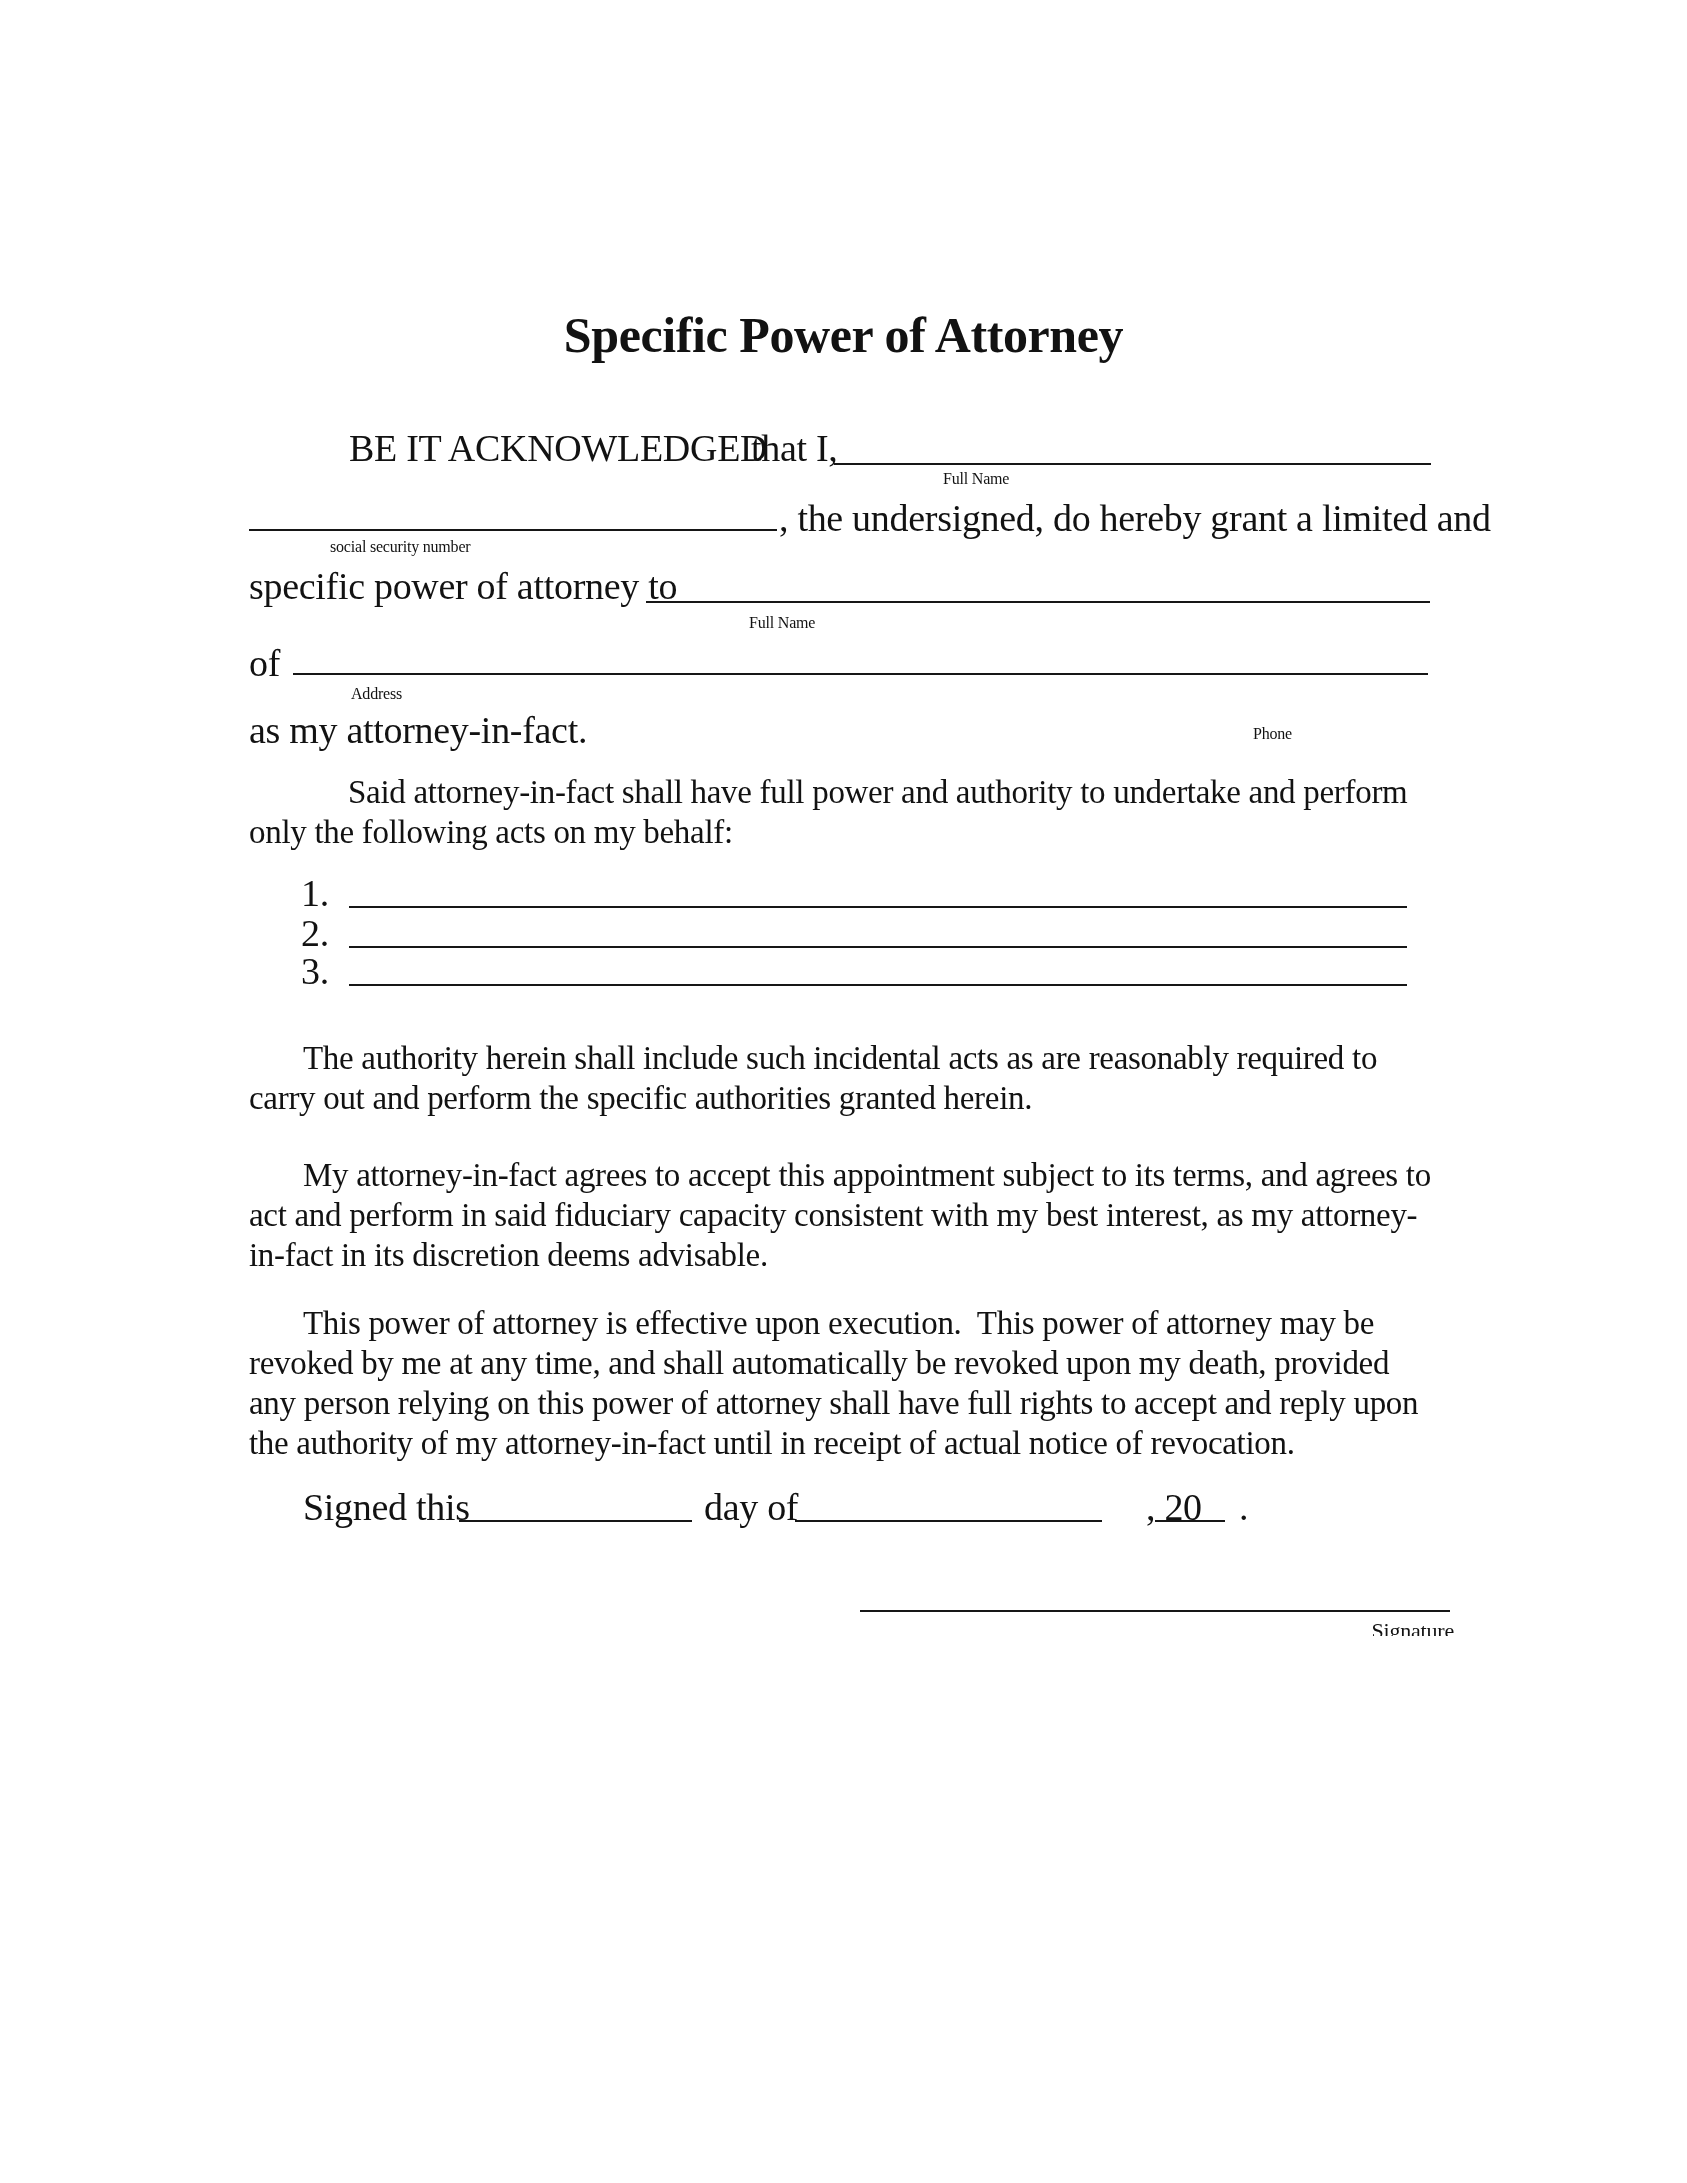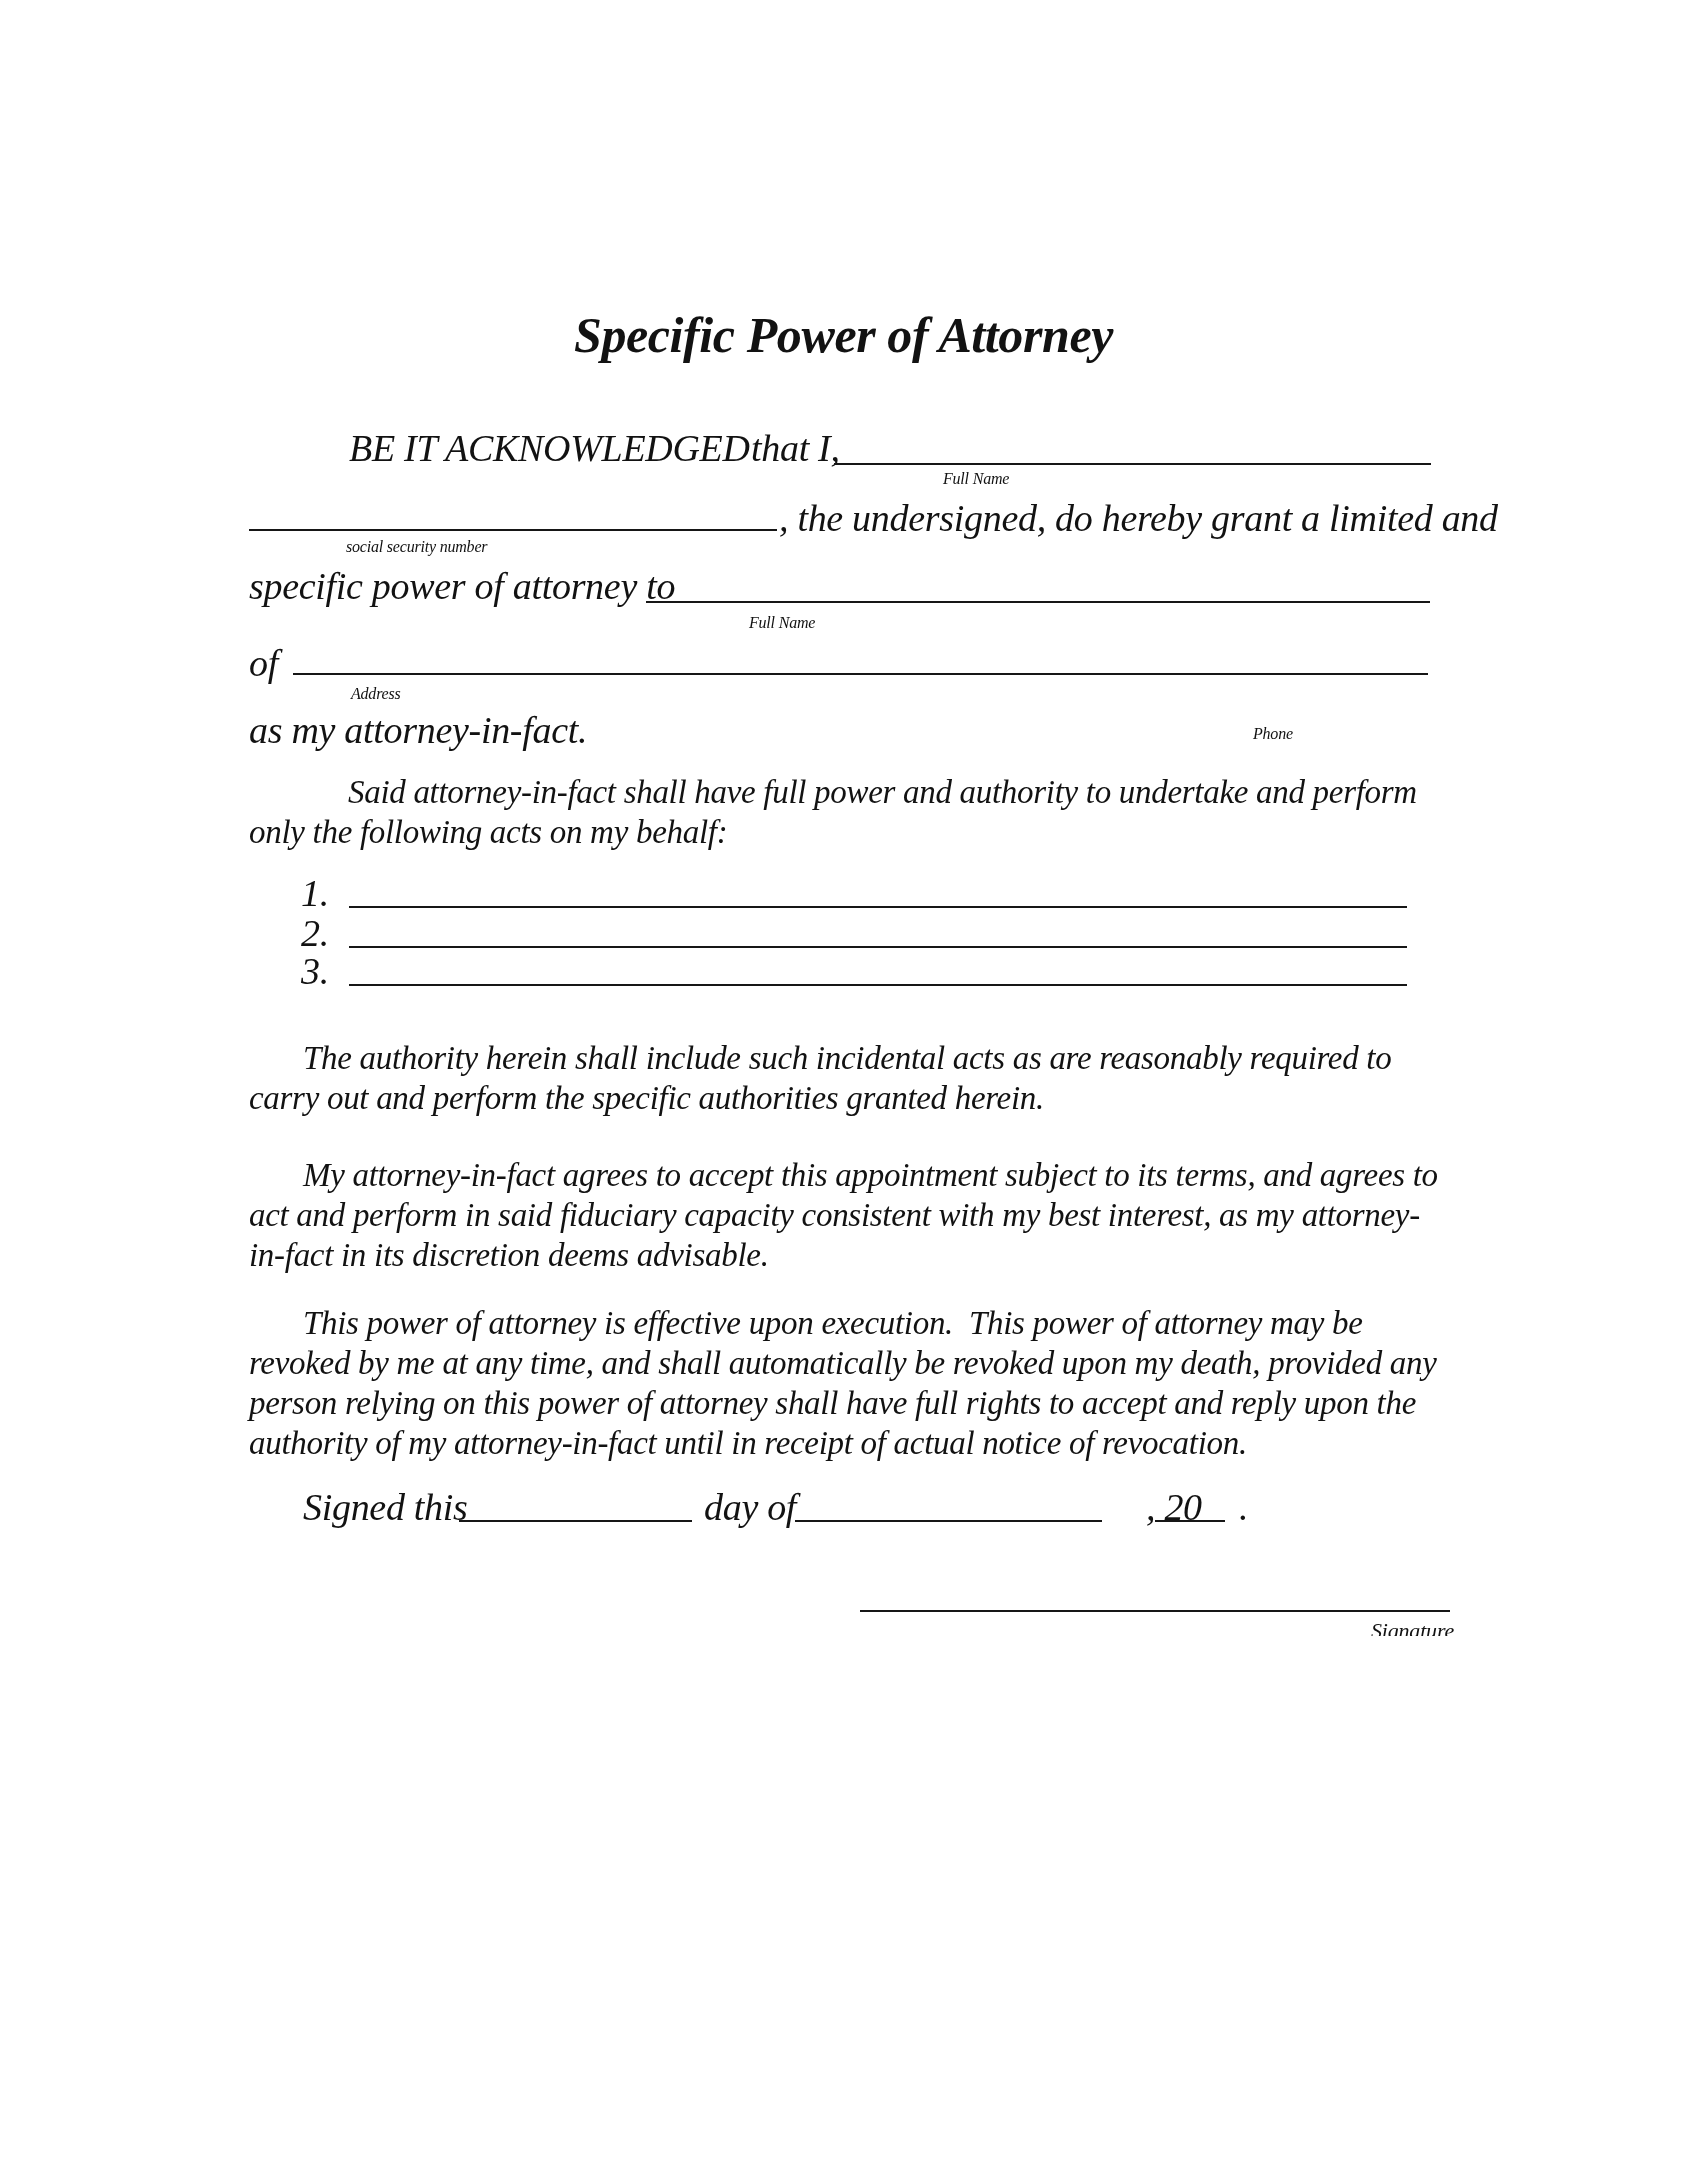--- a/index.html
+++ b/index.html
@@ -8,21 +8,20 @@
     background: #ffffff;
   }
   .page {
     position: relative;
     width: 1687px;
     height: 1636px;
     background: #ffffff;
     font-family: "Liberation Serif", "DejaVu Serif", serif;
     color: #121212;
     overflow: hidden;
-    font-style: italic;
   }
   .doc-title {
     position: absolute;
     left: 0;
     top: 306px;
     width: 100%;
     text-align: center;
     font-size: 50px;
     font-weight: bold;
     letter-spacing: -0.4px;
@@ -74,21 +73,21 @@
 
   <div class="doc-title">Specific Power of Attorney</div>
 
   <span class="t" style="left:349px; top:428px;">BE IT ACKNOWLEDGED</span>
   <span class="t" style="left:751px; top:428px;">that I,</span>
   <div class="blank" style="left:834px; top:430px; width:597px;"></div>
   <span class="lbl" style="left:943px; top:470px;">Full Name</span>
 
   <div class="blank" style="left:249px; top:496px; width:528px;"></div>
   <span class="t" style="left:779px; top:498px;">, the undersigned, do hereby grant a limited and</span>
-  <span class="lbl" style="left:346px; top:538px;">social security number</span>
+  <span class="lbl" style="left:330px; top:538px;">social security number</span>
 
   <span class="t" style="left:249px; top:566px;">specific power of attorney to</span>
   <div class="blank" style="left:646px; top:568px; width:784px;"></div>
   <span class="lbl" style="left:749px; top:614px;">Full Name</span>
 
   <span class="t" style="left:249px; top:643px;">of</span>
   <div class="blank" style="left:293px; top:640px; width:1135px;"></div>
   <span class="lbl" style="left:351px; top:685px;">Address</span>
   <span class="lbl" style="left:1253px; top:685px;margin-top:40px;">Phone</span>
 

